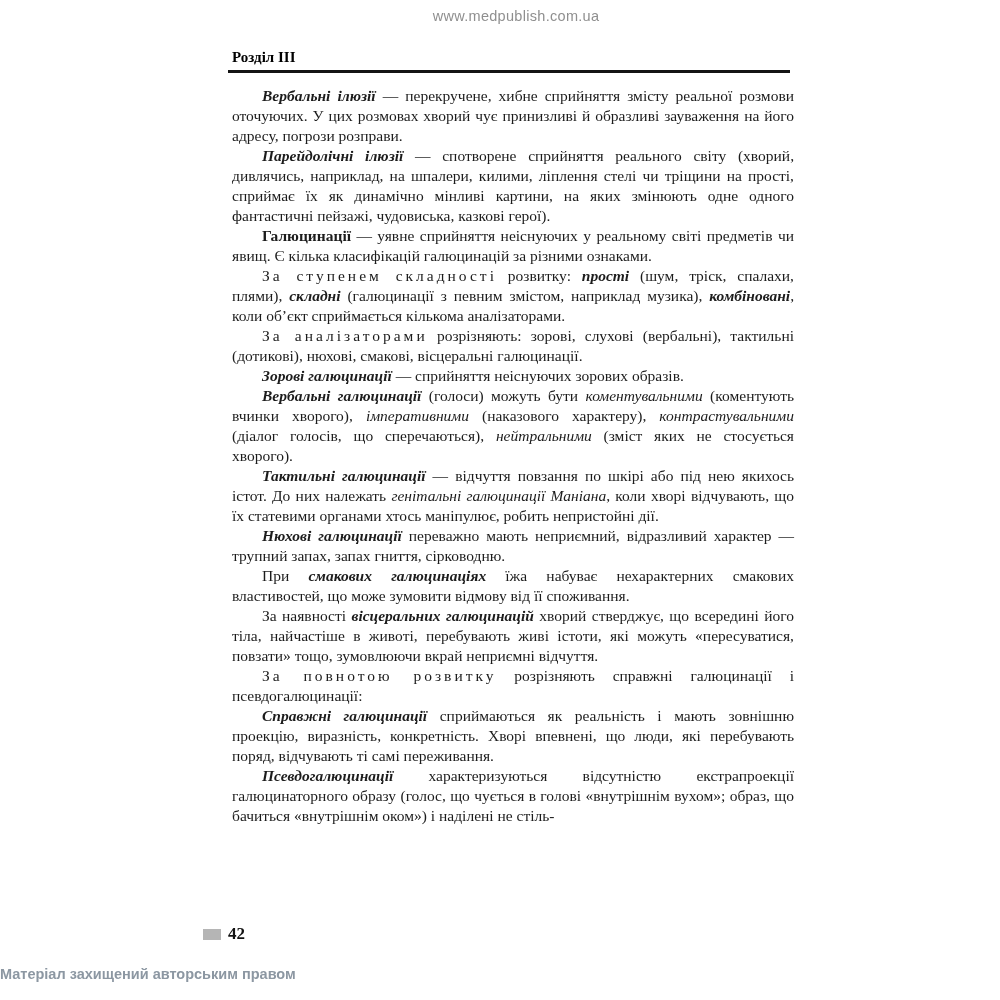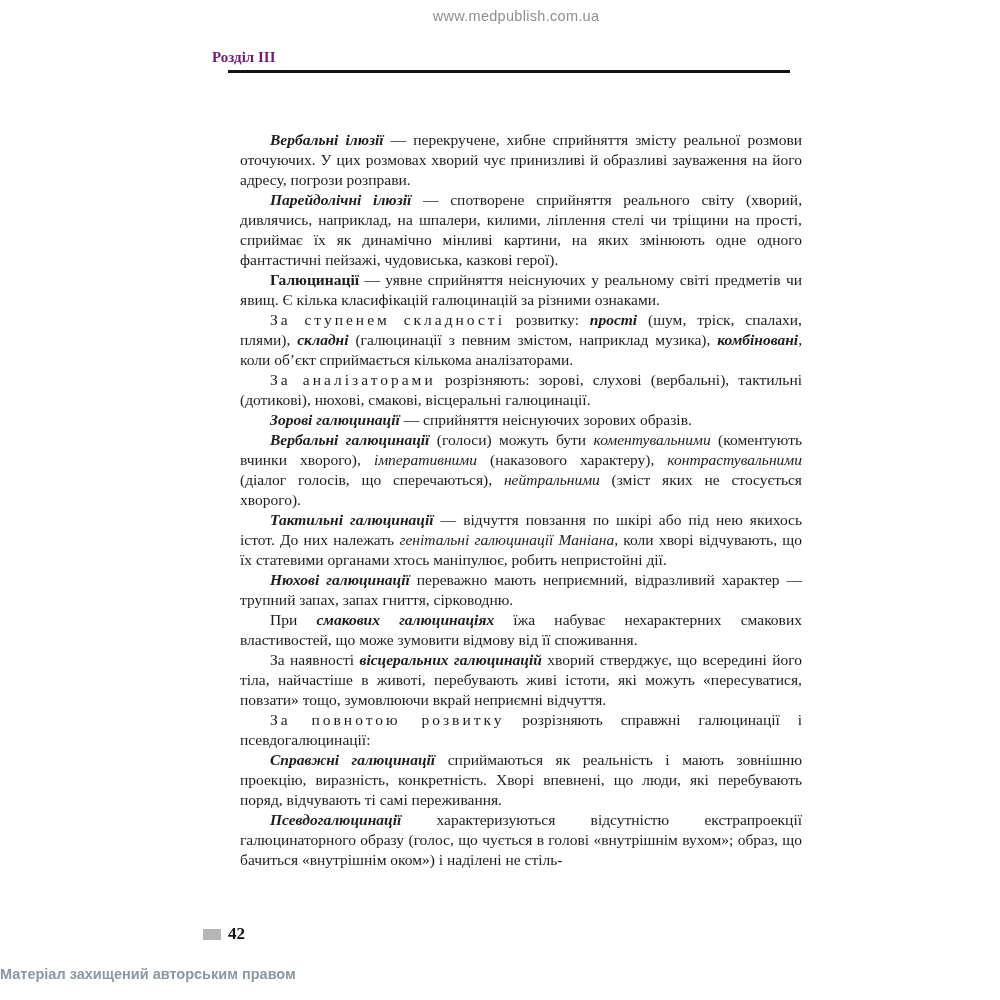--- a/index.html
+++ b/index.html
@@ -19,41 +19,40 @@
     left: 16px;
     width: 100%;
     text-align: center;
     font-family: "Liberation Sans", sans-serif;
     font-size: 14.5px;
     color: #8f8f8f;
     letter-spacing: 0.3px;
   }
   .chapter-heading {
     position: absolute;
-    left: 212px;
+    left: 232px;
     top: 49px;
     font-family: "Liberation Serif", serif;
     font-weight: bold;
     font-size: 15px;
-    color: #701a75;
+    color: #000000;
   }
   .header-rule {
     position: absolute;
     left: 228px;
     top: 70px;
     width: 562px;
     height: 2.5px;
     background: #141414;
   }
   .text-block {
     position: absolute;
-    left: 240px;
+    left: 232px;
     top: 86px;
     width: 562px;
-    margin-top: 44px;
   }
   p.para {
     margin: 0;
     padding: 0;
     text-align: justify;
     text-indent: 30px;
     font-size: 15.5px;
     line-height: 20px;
     color: #1c1c1c;
   }

